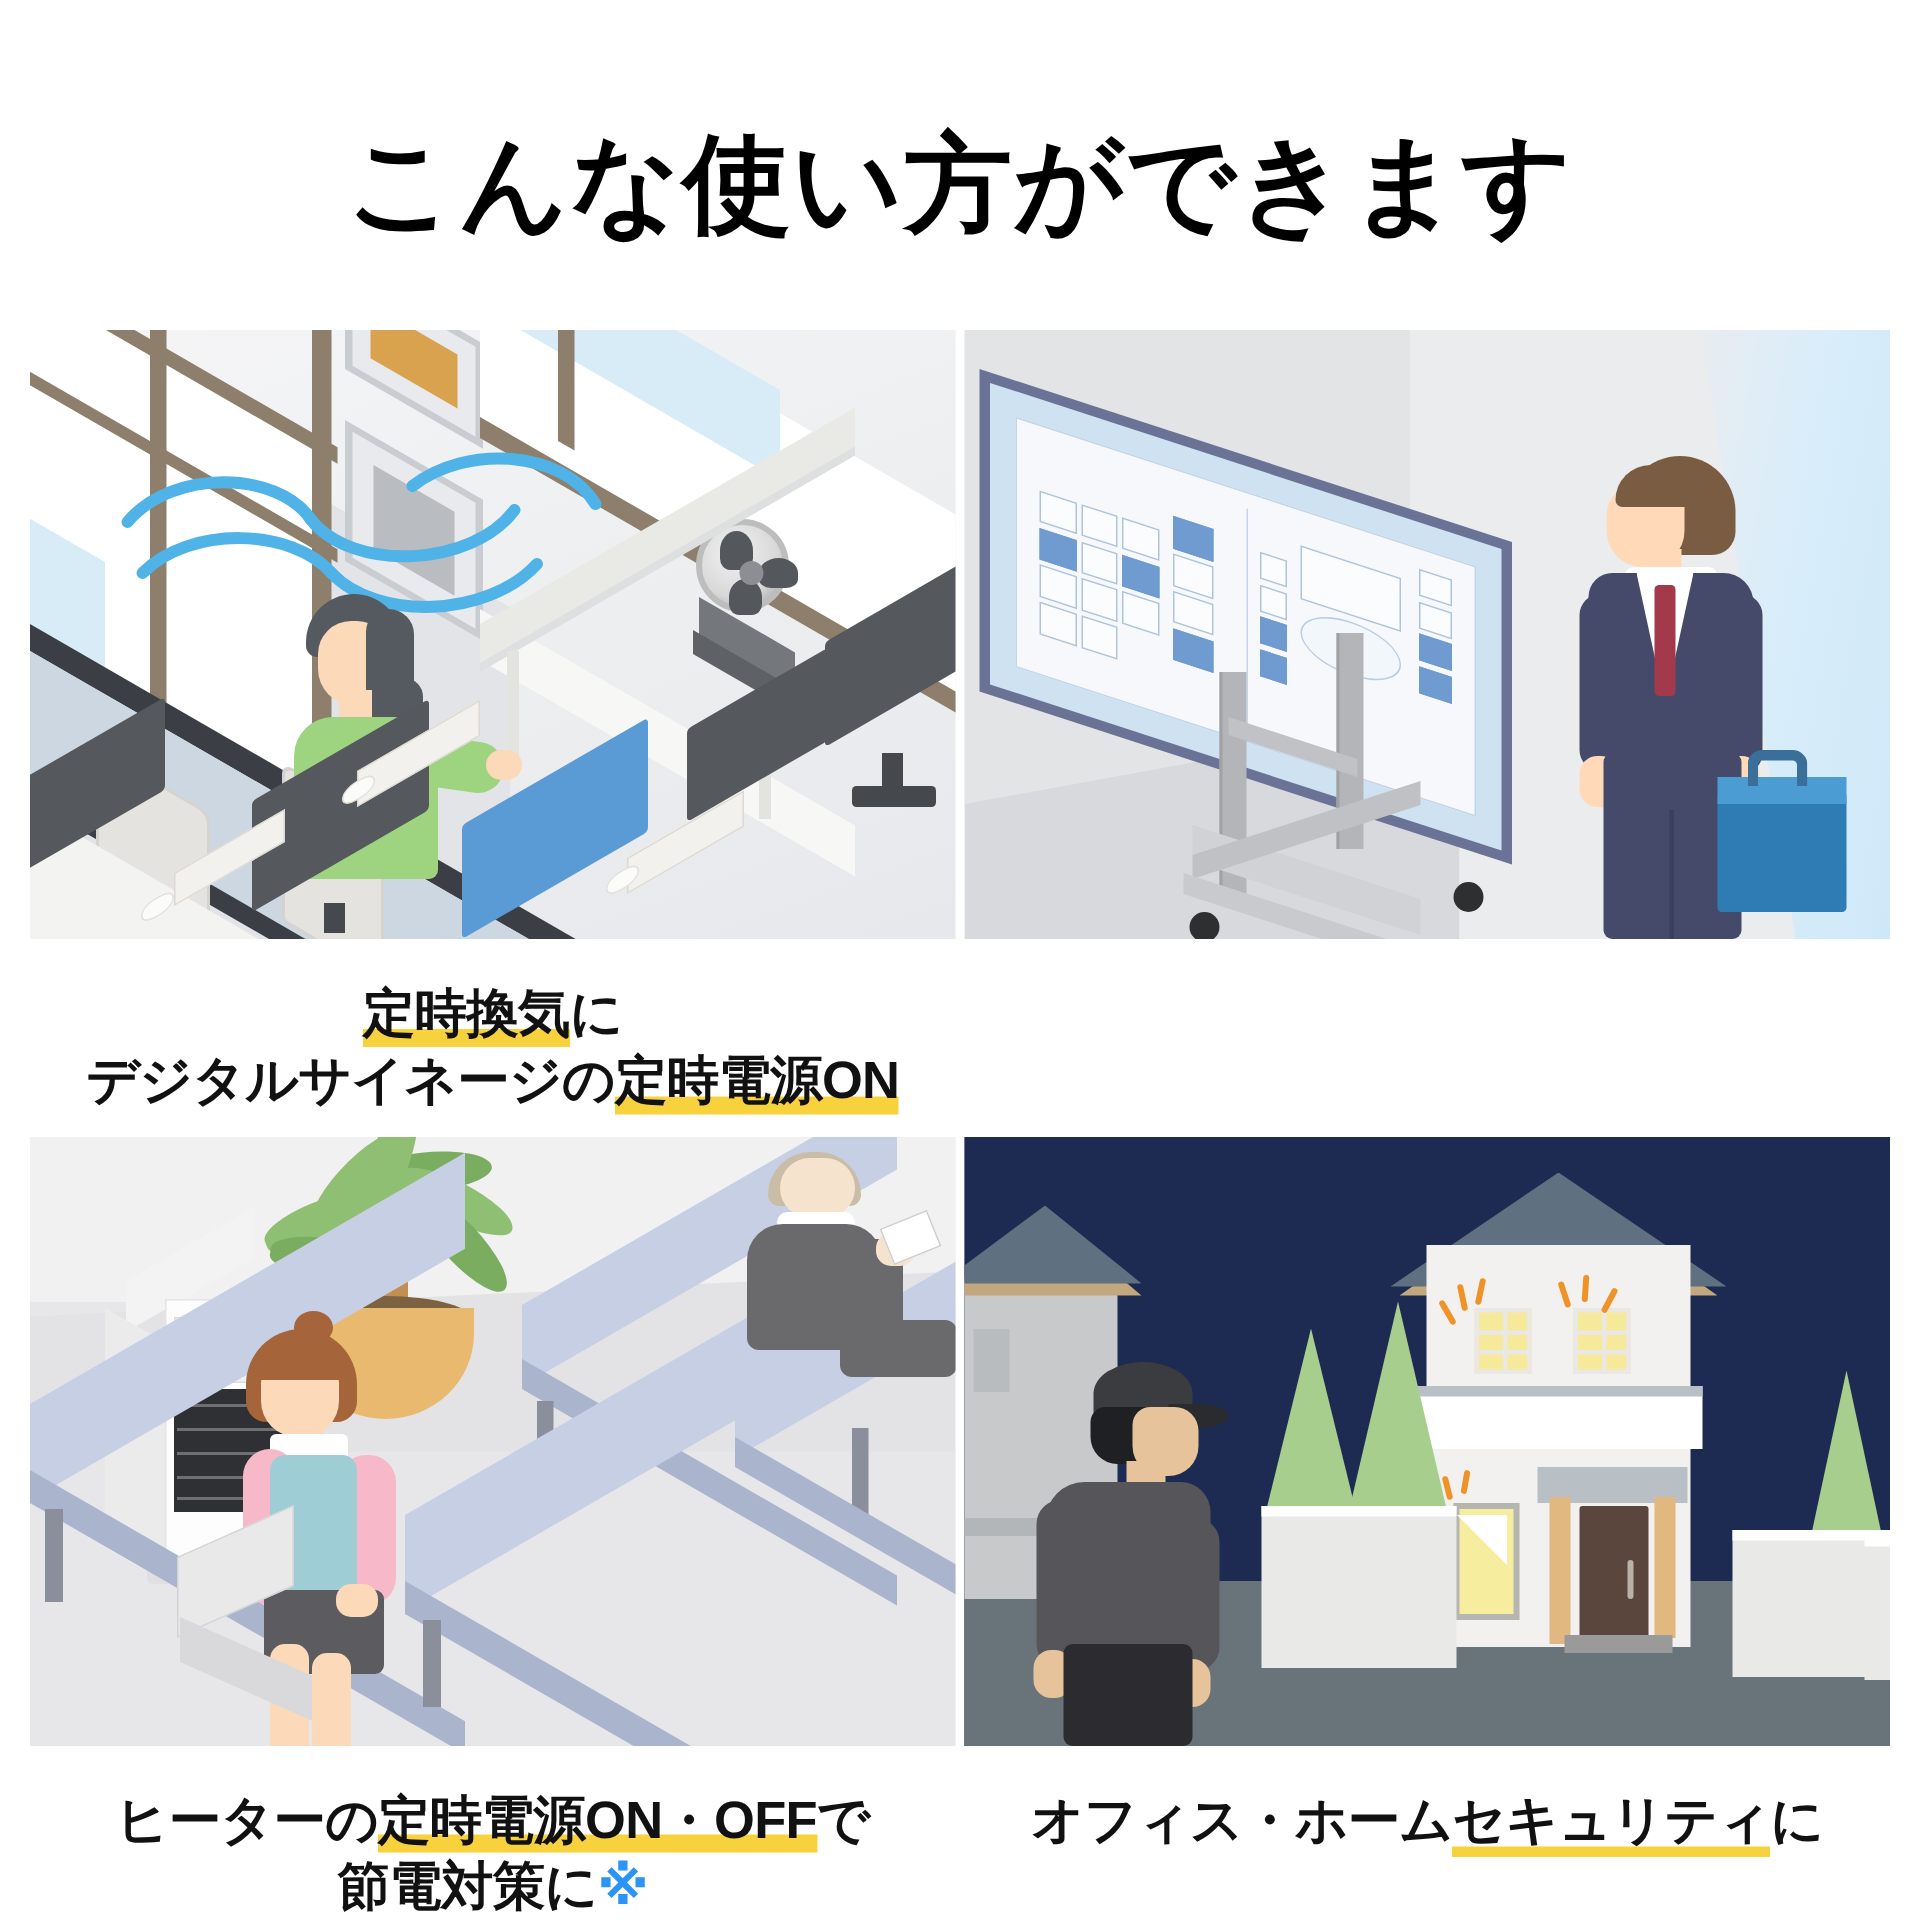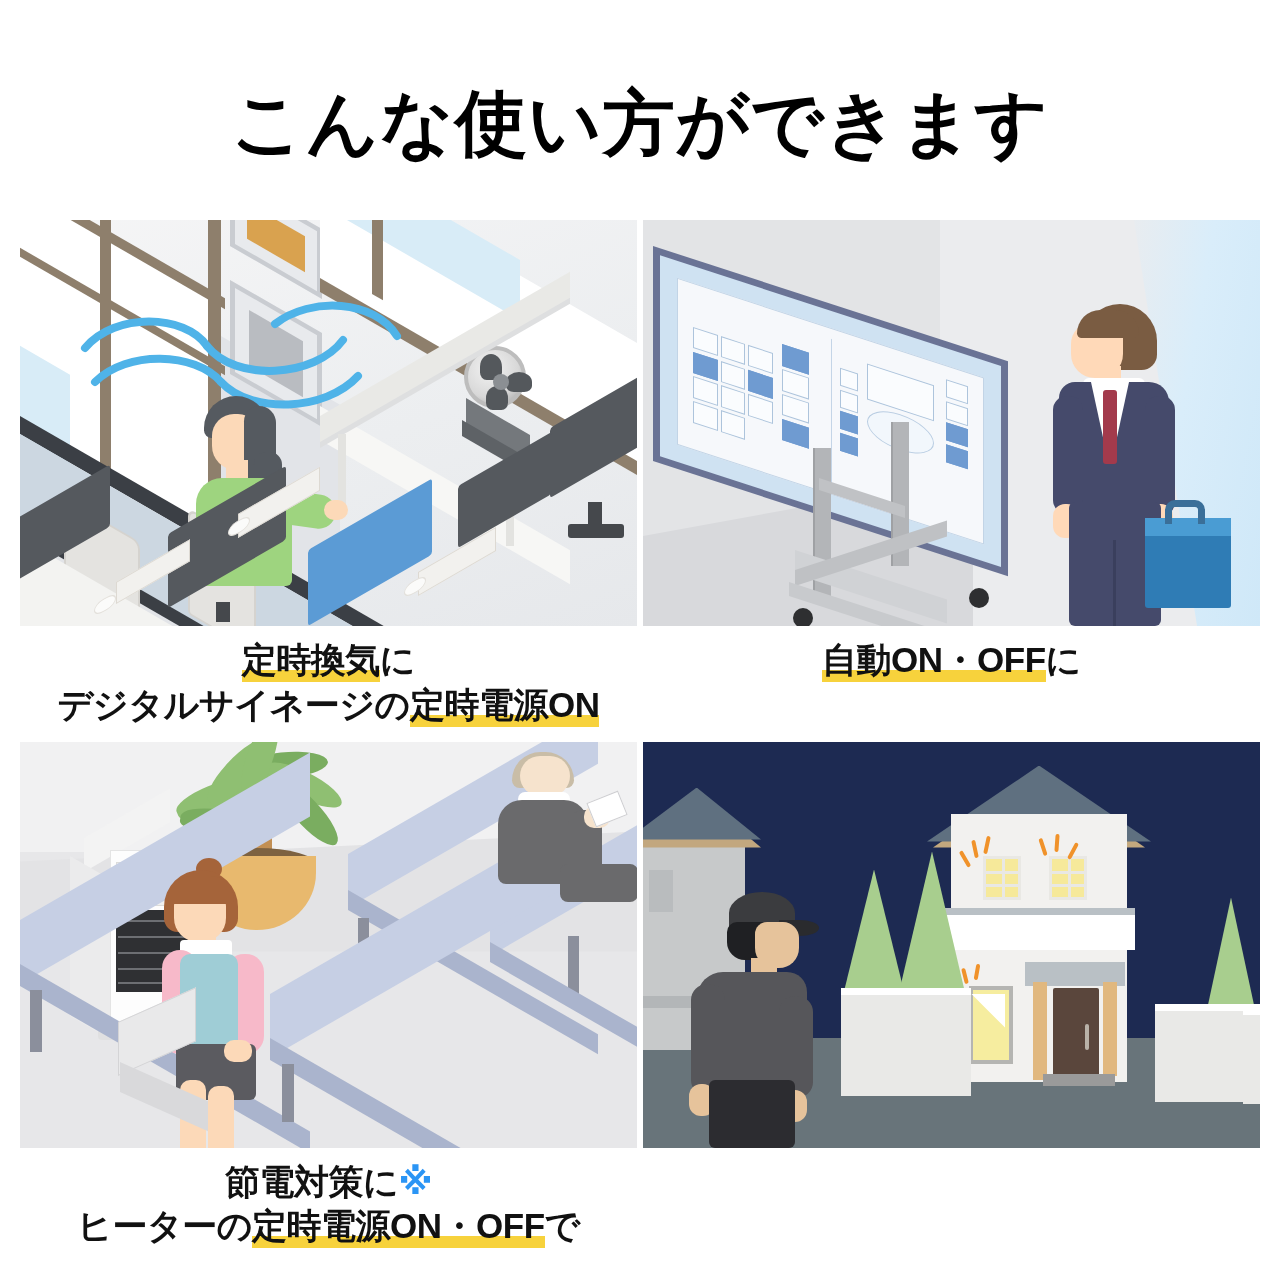--- a/index.html
+++ b/index.html
@@ -39,21 +39,21 @@
     width: 617px; height: 406px;
     overflow: hidden;
     background: #efeff1;
   }
   .cell-caption {
     text-align: center;
     font-size: 35px;
     font-weight: 700;
     color: #111;
     line-height: 1.28;
-    padding-top: 12px;
+    padding-top: 28px;
     letter-spacing: -0.5px;
     white-space: nowrap;
   }
   .cell-caption .ln { display: block; }
   .hl {
     position: relative;
     display: inline-block;
     z-index: 1;
   }
   .hl::after {
@@ -504,21 +504,20 @@
           <div class="manSkin" style="left:92px;top:200px;width:28px;height:32px;border-radius:12px;"></div>
           <div class="manSuit" style="left:16px;top:198px;width:92px;height:124px;border-radius:6px;"></div>
           <div style="position:absolute;left:60px;top:236px;width:3px;height:86px;background:#3a3f5d;"></div>
           <div class="bag" style="left:92px;top:224px;width:86px;height:80px;border-radius:3px;"></div>
           <div style="position:absolute;left:92px;top:214px;width:86px;height:18px;background:#4a9cd3;"></div>
           <div style="position:absolute;left:112px;top:196px;width:40px;height:24px;border:7px solid #3a6f99;border-bottom:0;border-radius:10px 10px 0 0;"></div>
         </div>
       </div>
 
       <div class="cell-caption">
-        <span class="ln"><span class="hl">自動ON・OFF</span><span>に</span></span>
       </div>
     </div>
 
     <div class="cell" style="margin-top:14px;">
       <div class="panel p3">
         <div class="wall"></div>
         <div class="floor2"></div>
         <div class="floorShade"></div>
 
         <div style="position:absolute;left:50px;top:96px;width:180px;height:220px;">
@@ -596,22 +595,22 @@
           <div class="mCollar" style="left:46px;top:40px;width:52px;height:14px;border-radius:8px;"></div>
           <div class="mShirt" style="left:26px;top:48px;width:90px;height:84px;border-radius:24px 24px 8px 8px;"></div>
           <div class="mShirt" style="left:96px;top:58px;width:34px;height:74px;border-radius:16px;"></div>
           <div class="mSkin" style="left:112px;top:54px;width:26px;height:22px;border-radius:10px;"></div>
           <div class="mPhone" style="left:118px;top:44px;width:34px;height:26px;transform:rotate(-22deg);"></div>
           <div class="mShirt" style="left:88px;top:112px;width:78px;height:38px;border-radius:8px;"></div>
         </div>
       </div>
 
       <div class="cell-caption">
+        <span class="ln"><span>ヒーターの</span><span class="hl">定時電源ON・OFF</span><span>で</span></span>
         <span class="ln"><span>節電対策に</span><span class="blue-mark">※</span></span>
-        <span class="ln"><span>ヒーターの</span><span class="hl">定時電源ON・OFF</span><span>で</span></span>
       </div>
     </div>
 
     <div class="cell" style="margin-top:14px;">
       <div class="panel p4">
         <div class="sky"></div>
         <div class="ground"></div>
 
         <div class="sideHouse" style="left:-10px;top:96px;width:112px;height:212px;"></div>
         <div class="sideRoofTrim" style="left:-16px;top:52px;width:134px;height:54px;"></div>
@@ -677,18 +676,19 @@
           <div class="bShirt" style="left:6px;top:80px;width:110px;height:118px;border-radius:26px 20px 8px 8px;"></div>
           <div class="bShirt" style="left:0px;top:92px;width:34px;height:112px;border-radius:16px;"></div>
           <div class="bShirt" style="left:88px;top:104px;width:34px;height:102px;border-radius:16px;"></div>
           <div class="bSkin" style="left:-2px;top:192px;width:26px;height:32px;border-radius:12px;"></div>
           <div class="bSkin" style="left:90px;top:198px;width:26px;height:32px;border-radius:12px;"></div>
           <div class="bPants" style="left:18px;top:188px;width:86px;height:68px;border-radius:6px;"></div>
         </div>
       </div>
 
       <div class="cell-caption">
+        <span class="ln"><span>オフィス・ホーム</span><span class="hl hl-thin">セキュリティ</span><span>に</span></span>
       </div>
     </div>
 
   </div>
 
 </div>
 
 </body></html>

